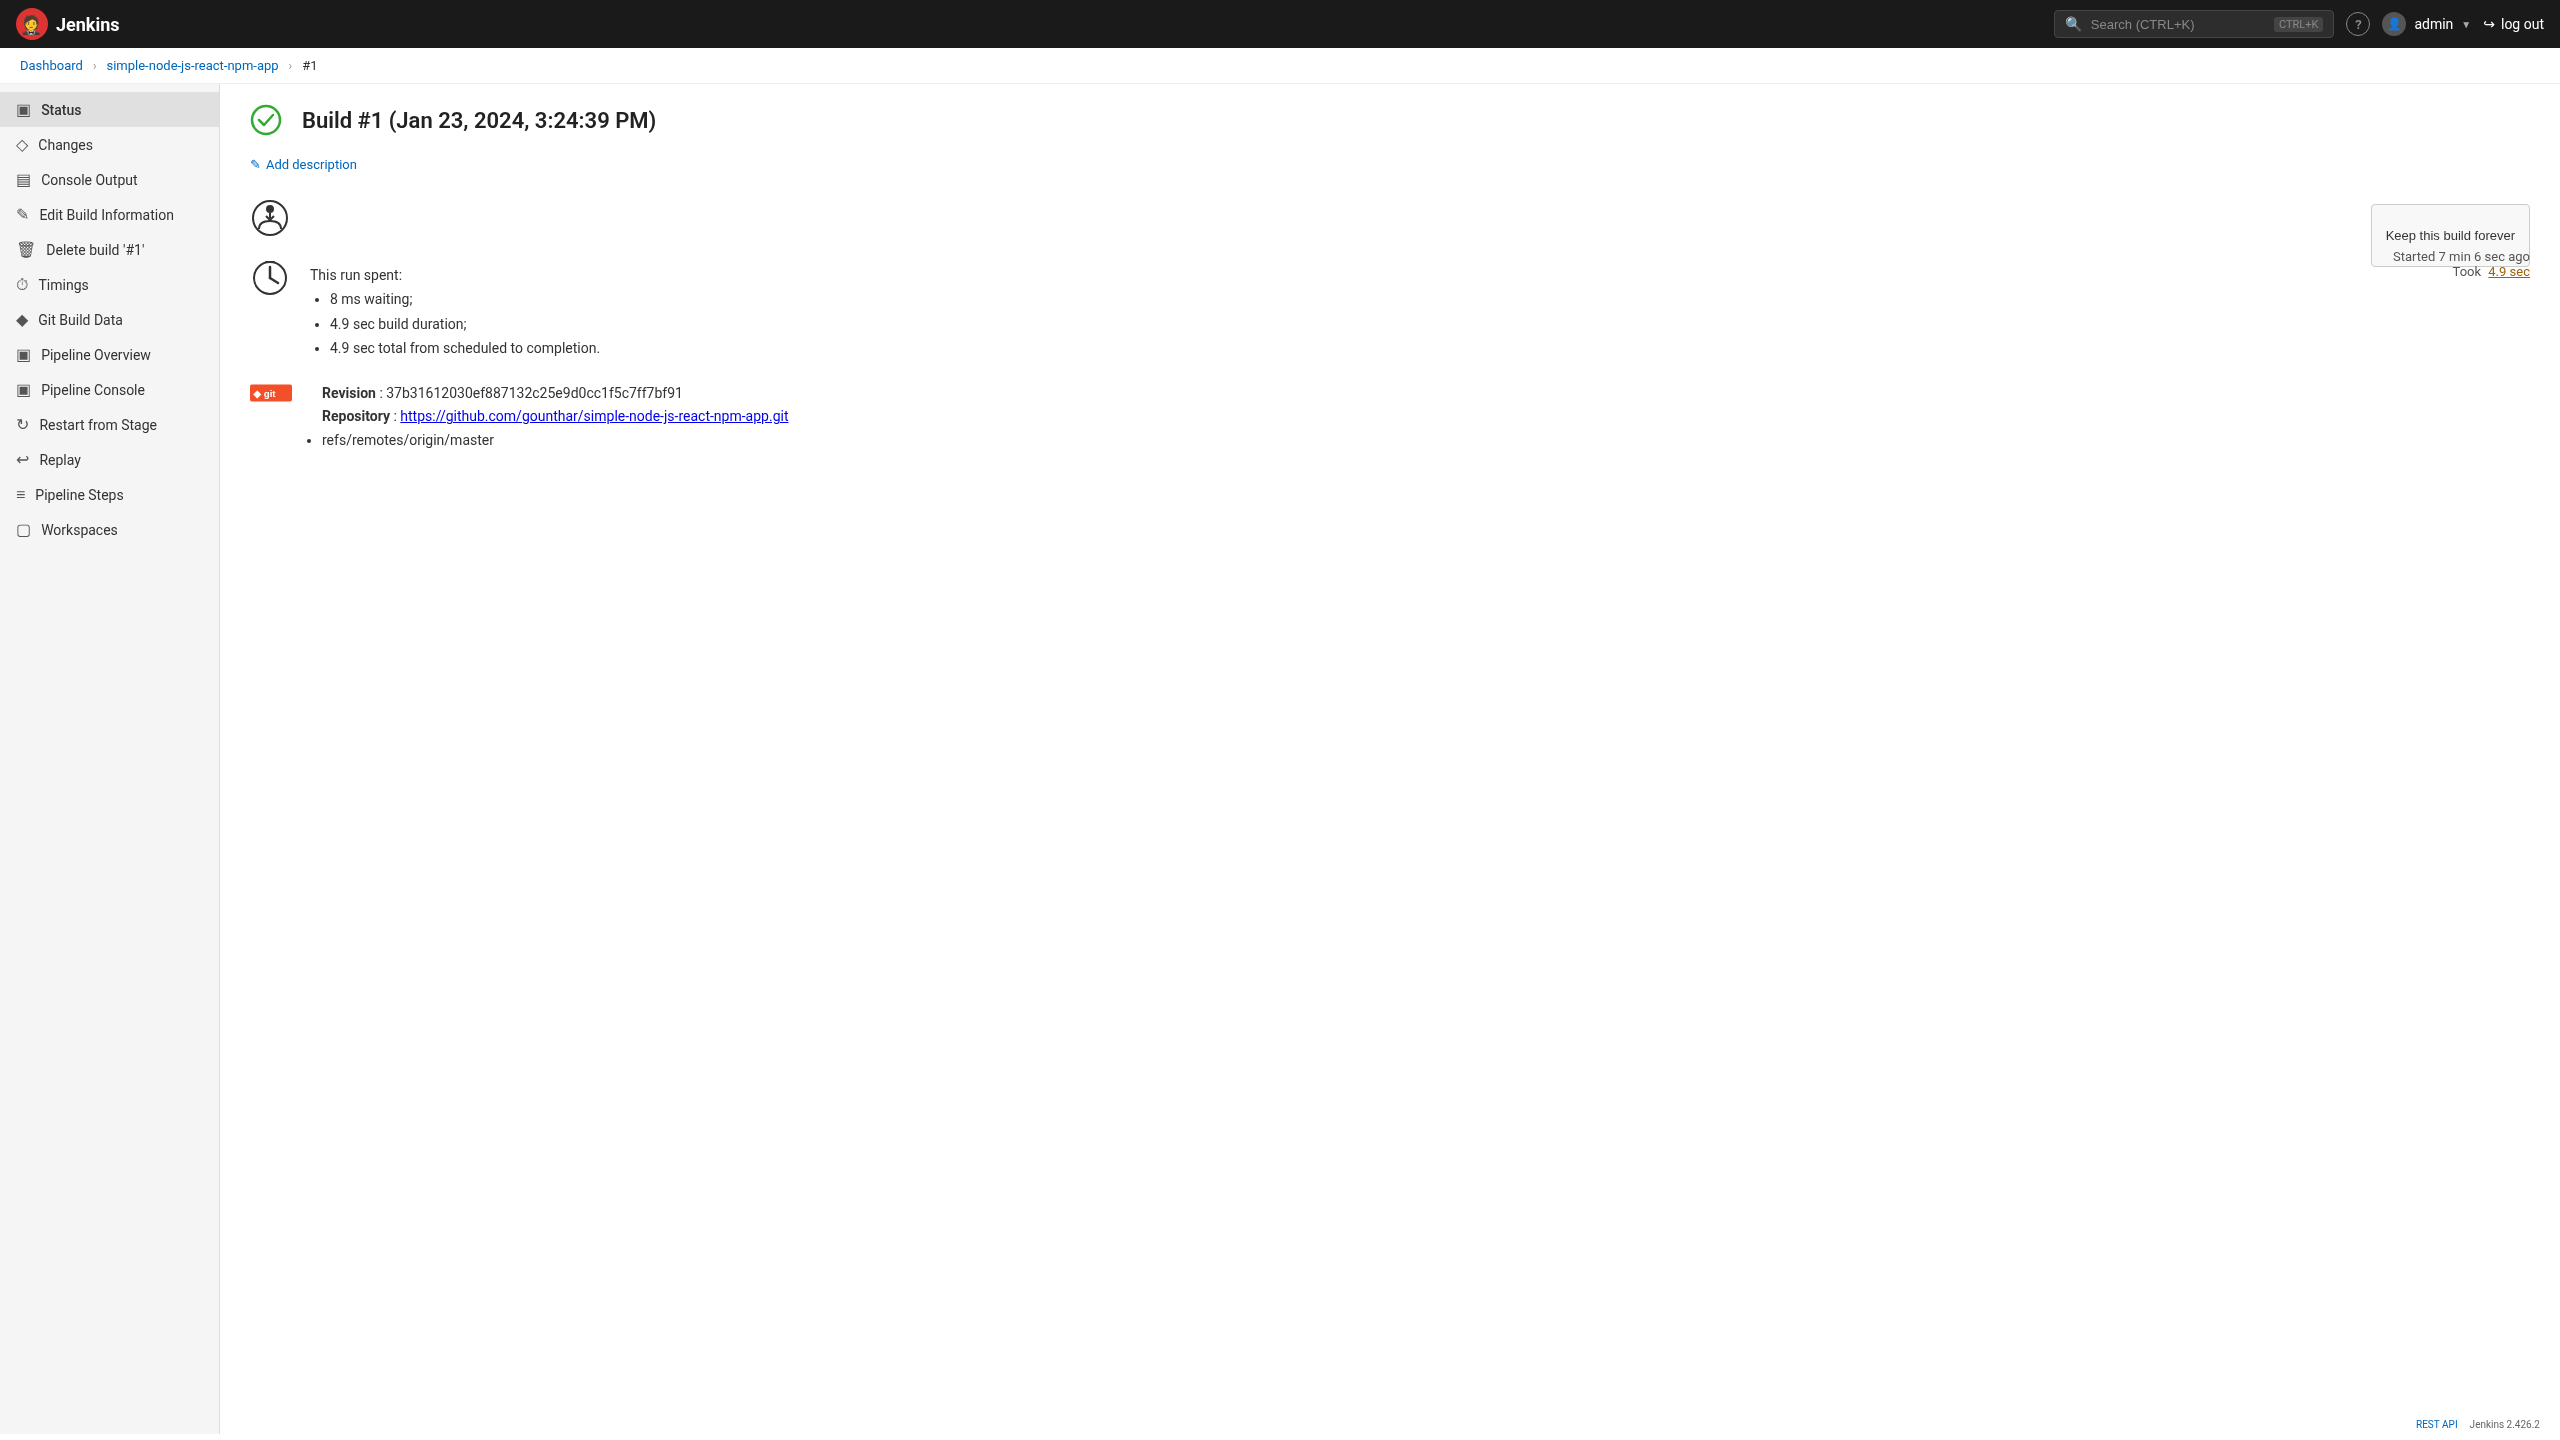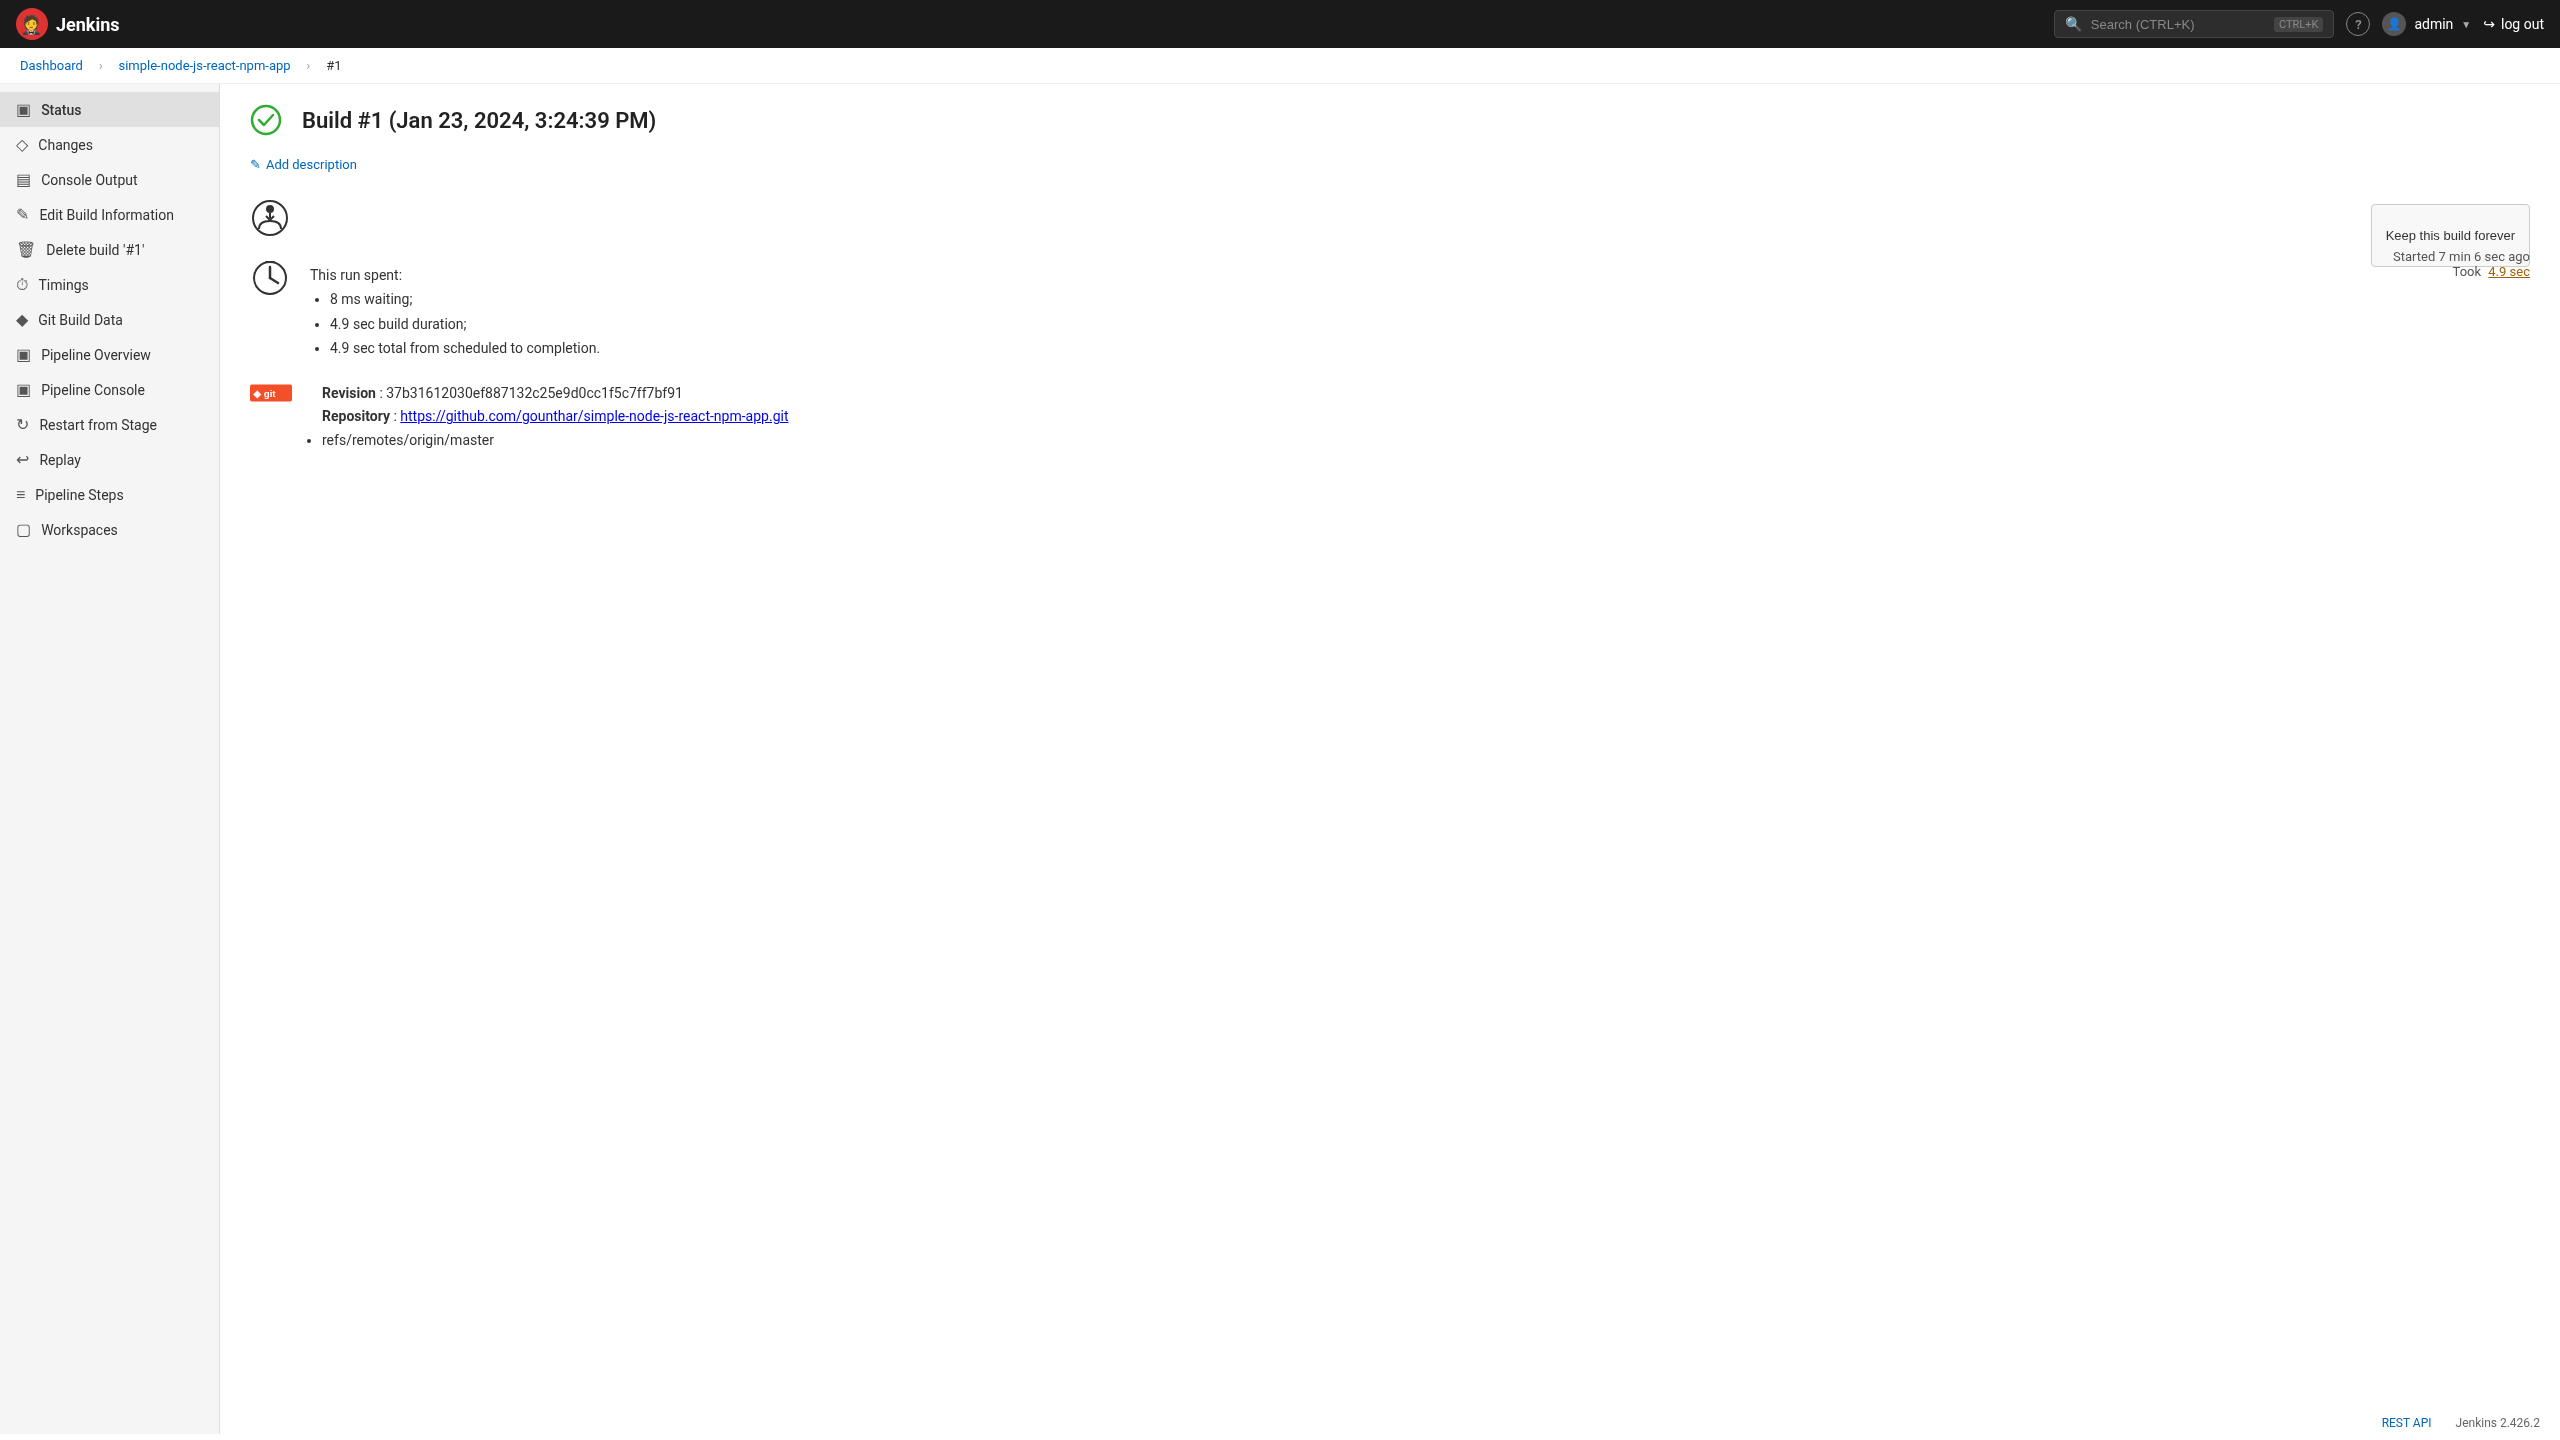--- a/index.html
+++ b/index.html
@@ -102,21 +102,21 @@
       font-size: 14px;
       cursor: pointer;
     }
 
     
     .breadcrumb {
       display: flex;
       align-items: center;
       padding: 10px 20px;
       font-size: 13px;
-      gap: 16px;
+      gap: 10px;
       border-bottom: 1px solid #eee;
     }
     .breadcrumb a { color: #0066bb; text-decoration: none; }
     .breadcrumb-sep { color: #999; font-size: 12px; }
     .breadcrumb-current { color: #333; }
 
     
     .layout {
       display: flex;
       min-height: calc(100vh - 90px);
@@ -245,24 +245,24 @@
     }
     .git-content { font-size: 14px; line-height: 1.7; }
     .git-content strong { color: #333; }
 
     
     .footer {
       position: fixed;
       bottom: 0;
       right: 0;
       padding: 10px 20px;
-      font-size: 12px;
+      font-size: 10px;
       color: #666;
       display: flex;
-      gap: 24px;
+      gap: 12px;
     }
     .footer a { color: #0066bb; text-decoration: none; }
   </style>
 </head>
 <body>
 
 <header class="header">
   <a class="header-logo" href="#">
     <div class="logo-img">🤵</div>
     <span>Jenkins</span>

